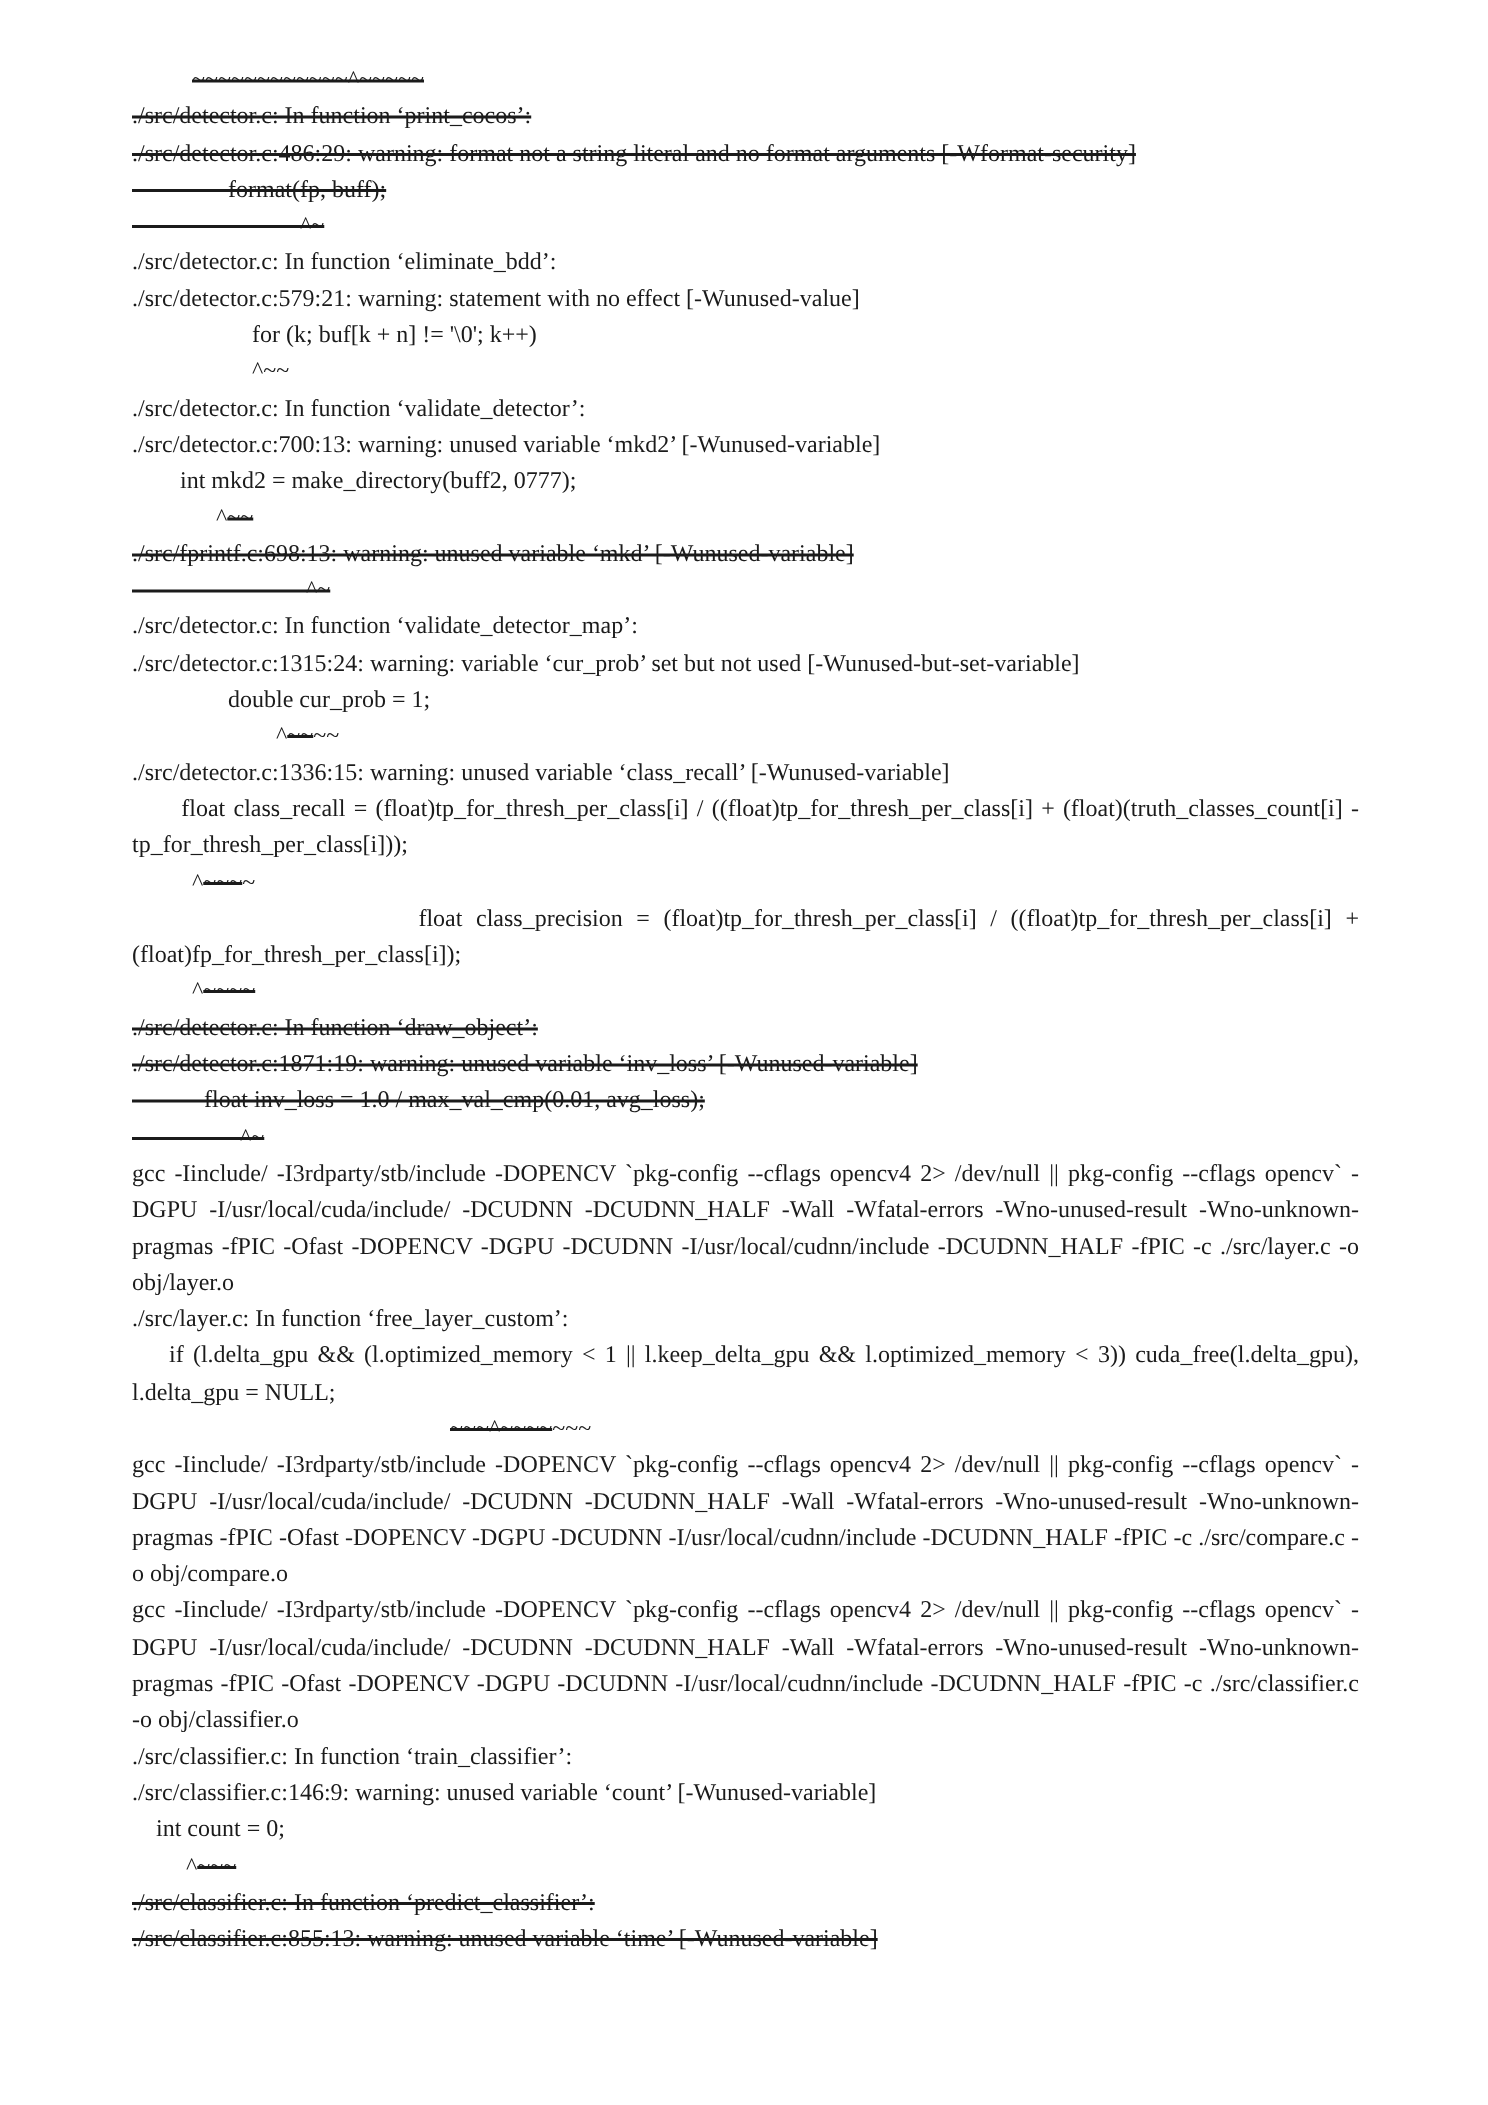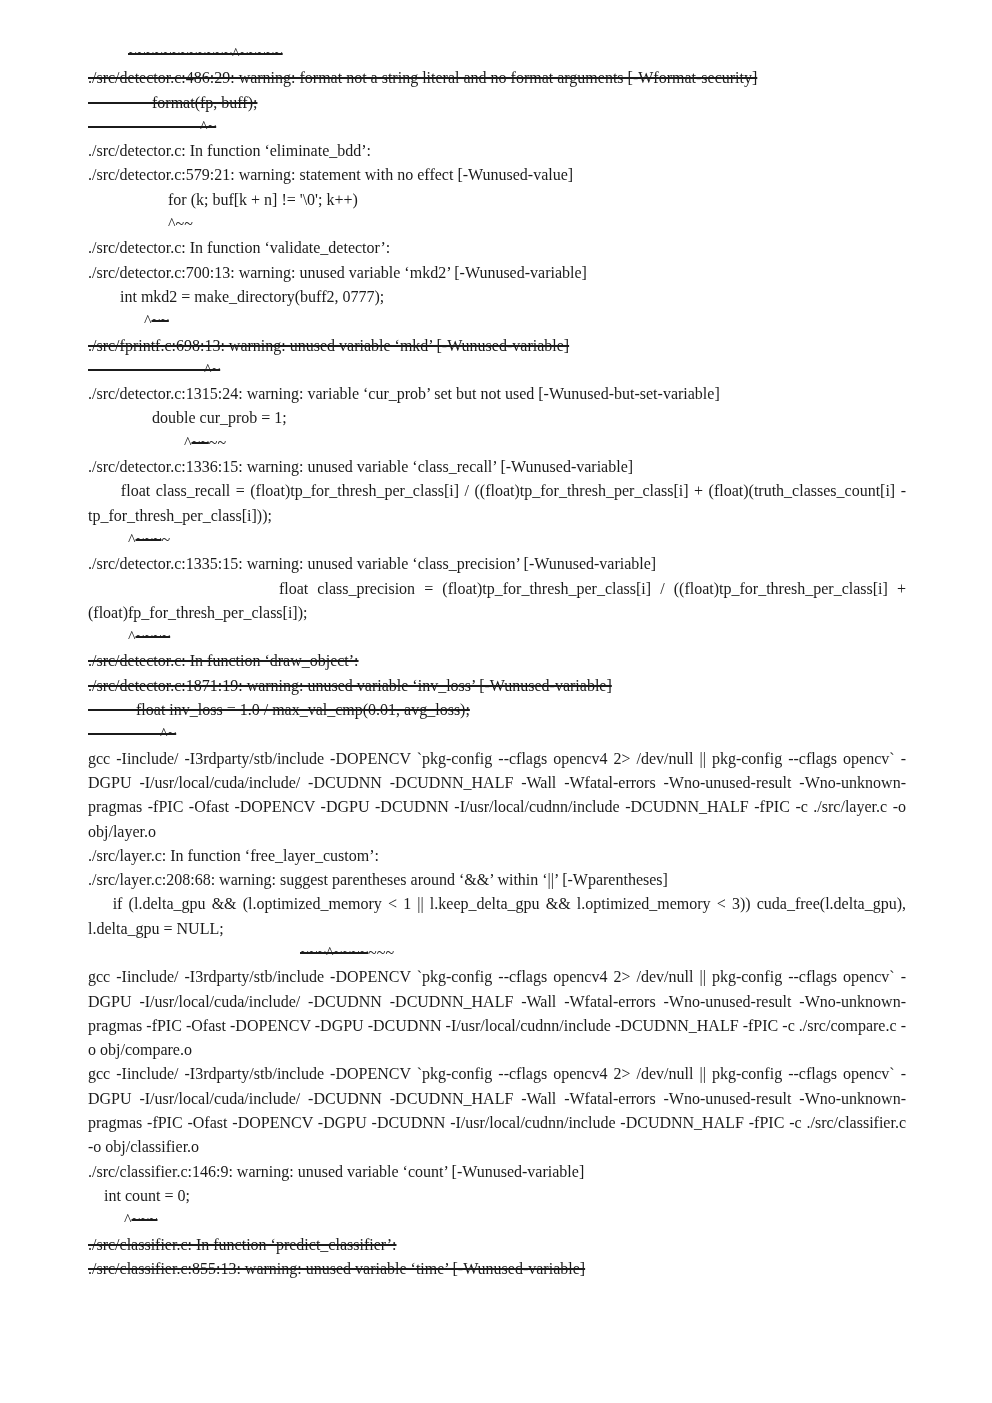--- a/index.html
+++ b/index.html
@@ -35,52 +35,53 @@
     text-decoration: line-through;
     text-decoration-thickness: 1.8px;
   }
 </style>
 </head>
 <body style="background: rgb(255, 255, 255); color: rgb(27, 27, 27);">
 
 <div class="page">
   <div id="doc">
       <div class="ln"><span>          </span><span class="st">~~~~~~~~~~~~^~~~~~</span></div>
+      <div class="ln"><span class="st">./src/detector.c: In function ‘print_cocos’:</span></div>
       <div class="ln"><span class="st">./src/detector.c:486:29: warning: format not a string literal and no format arguments [-Wformat-security]</span></div>
       <div class="ln"><span class="st">                format(fp, buff);</span></div>
       <div class="ln"><span class="st">                            ^~</span></div>
       <div class="ln"><span>./src/detector.c: In function ‘eliminate_bdd’:</span></div>
       <div class="ln"><span>./src/detector.c:579:21: warning: statement with no effect [-Wunused-value]</span></div>
       <div class="ln"><span>                    for (k; buf[k + n] != '\0'; k++)</span></div>
       <div class="ln"><span>                    ^~~</span></div>
       <div class="ln"><span>./src/detector.c: In function ‘validate_detector’:</span></div>
       <div class="ln"><span>./src/detector.c:700:13: warning: unused variable ‘mkd2’ [-Wunused-variable]</span></div>
       <div class="ln"><span>        int mkd2 = make_directory(buff2, 0777);</span></div>
       <div class="ln"><span>              ^</span><span class="st">~~</span></div>
       <div class="ln"><span class="st">./src/fprintf.c:698:13: warning: unused variable ‘mkd’ [-Wunused-variable]</span></div>
       <div class="ln"><span class="st">                             ^~</span></div>
+      <div class="ln"><span>./src/detector.c: In function ‘validate_detector_map’:</span></div>
       <div class="ln"><span>./src/detector.c:1315:24: warning: variable ‘cur_prob’ set but not used [-Wunused-but-set-variable]</span></div>
       <div class="ln"><span>                double cur_prob = 1;</span></div>
       <div class="ln"><span>                        ^</span><span class="st">~~</span><span>~~</span></div>
       <div class="ln"><span>./src/detector.c:1336:15: warning: unused variable ‘class_recall’ [-Wunused-variable]</span></div>
       <div class="ln"><span>      float class_recall = (float)tp_for_thresh_per_class[i] / ((float)tp_for_thresh_per_class[i] + (float)(truth_classes_count[i] - tp_for_thresh_per_class[i]));</span></div>
       <div class="ln"><span>          ^</span><span class="st">~~~</span><span>~</span></div>
-      <div class="ln"><span>./src/detector.c:1335:15: warning: unused variable ‘class_precision’ [-Wunused-variable]</span></div>
       <div class="ln"><span>                     float class_precision = (float)tp_for_thresh_per_class[i] / ((float)tp_for_thresh_per_class[i] + (float)fp_for_thresh_per_class[i]);</span></div>
       <div class="ln"><span>          ^</span><span class="st">~~~~</span></div>
       <div class="ln"><span class="st">./src/detector.c: In function ‘draw_object’:</span></div>
       <div class="ln"><span class="st">./src/detector.c:1871:19: warning: unused variable ‘inv_loss’ [-Wunused-variable]</span></div>
       <div class="ln"><span class="st">            float inv_loss = 1.0 / max_val_cmp(0.01, avg_loss);</span></div>
       <div class="ln"><span class="st">                  ^~</span></div>
       <div class="ln"><span>gcc -Iinclude/ -I3rdparty/stb/include -DOPENCV `pkg-config --cflags opencv4 2&gt; /dev/null || pkg-config --cflags opencv` -DGPU -I/usr/local/cuda/include/ -DCUDNN -DCUDNN_HALF -Wall -Wfatal-errors -Wno-unused-result -Wno-unknown-pragmas -fPIC -Ofast -DOPENCV -DGPU -DCUDNN -I/usr/local/cudnn/include -DCUDNN_HALF -fPIC -c ./src/layer.c -o obj/layer.o</span></div>
       <div class="ln"><span>./src/layer.c: In function ‘free_layer_custom’:</span></div>
-      <div class="ln"><span>./src/layer.c:208:68: warning: suggest parentheses around ‘&amp;&amp;’ within ‘||’ [-Wparentheses]</span></div>
       <div class="ln"><span>    if (l.delta_gpu &amp;&amp; (l.optimized_memory &lt; 1 || l.keep_delta_gpu &amp;&amp; l.optimized_memory &lt; 3)) cuda_free(l.delta_gpu), l.delta_gpu = NULL;</span></div>
       <div class="ln"><span>                                                     </span><span class="st">~~~^~~~~</span><span>~~~</span></div>
       <div class="ln"><span>gcc -Iinclude/ -I3rdparty/stb/include -DOPENCV `pkg-config --cflags opencv4 2&gt; /dev/null || pkg-config --cflags opencv` -DGPU -I/usr/local/cuda/include/ -DCUDNN -DCUDNN_HALF -Wall -Wfatal-errors -Wno-unused-result -Wno-unknown-pragmas -fPIC -Ofast -DOPENCV -DGPU -DCUDNN -I/usr/local/cudnn/include -DCUDNN_HALF -fPIC -c ./src/compare.c -o obj/compare.o</span></div>
       <div class="ln"><span>gcc -Iinclude/ -I3rdparty/stb/include -DOPENCV `pkg-config --cflags opencv4 2&gt; /dev/null || pkg-config --cflags opencv` -DGPU -I/usr/local/cuda/include/ -DCUDNN -DCUDNN_HALF -Wall -Wfatal-errors -Wno-unused-result -Wno-unknown-pragmas -fPIC -Ofast -DOPENCV -DGPU -DCUDNN -I/usr/local/cudnn/include -DCUDNN_HALF -fPIC -c ./src/classifier.c -o obj/classifier.o</span></div>
+      <div class="ln"><span>./src/classifier.c: In function ‘train_classifier’:</span></div>
       <div class="ln"><span>./src/classifier.c:146:9: warning: unused variable ‘count’ [-Wunused-variable]</span></div>
       <div class="ln"><span>    int count = 0;</span></div>
       <div class="ln"><span>         ^</span><span class="st">~~~</span></div>
       <div class="ln"><span class="st">./src/classifier.c: In function ‘predict_classifier’:</span></div>
       <div class="ln"><span class="st">./src/classifier.c:855:13: warning: unused variable ‘time’ [-Wunused-variable]</span></div>
     </div>
 </div>
 
 </body></html>

